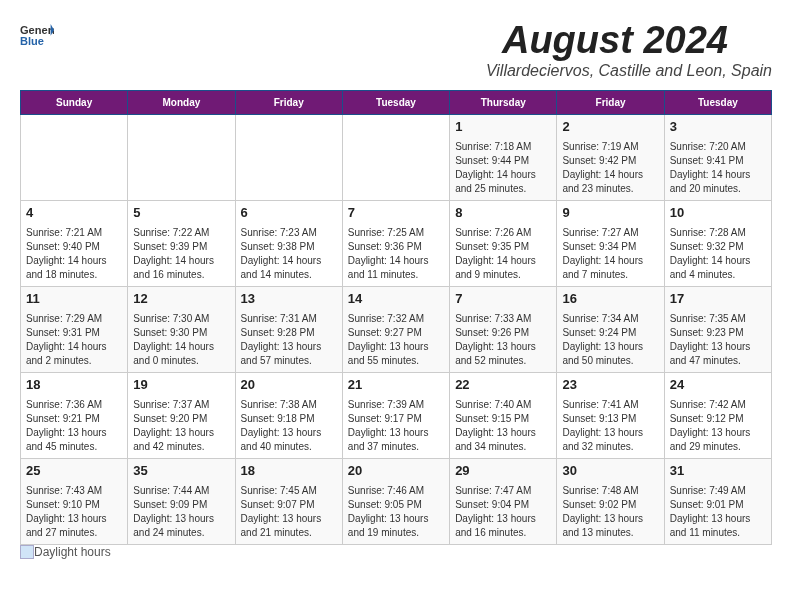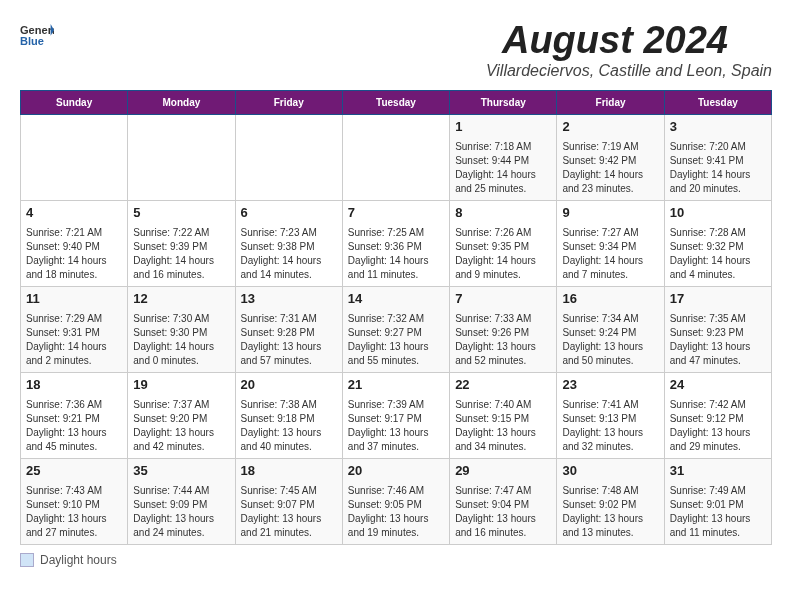--- a/index.html
+++ b/index.html
@@ -72,26 +72,25 @@
     .day-info {
       font-size: 10px;
       color: #333;
       line-height: 1.4;
       margin-top: 6px;
     }
     .empty-cell {
       background: #fff !important;
     }
     .footer-note {
-      margin-top: 8px;
+      margin-top: 0;
       font-size: 12px;
       color: #555;
       display: flex;
       align-items: center;
-      gap: 6px;
     }
     .footer-box {
       width: 14px;
       height: 14px;
       background: #d0e4f7;
       border: 1px solid #aac;
       display: inline-block;
     }
   </style>
 </head>

